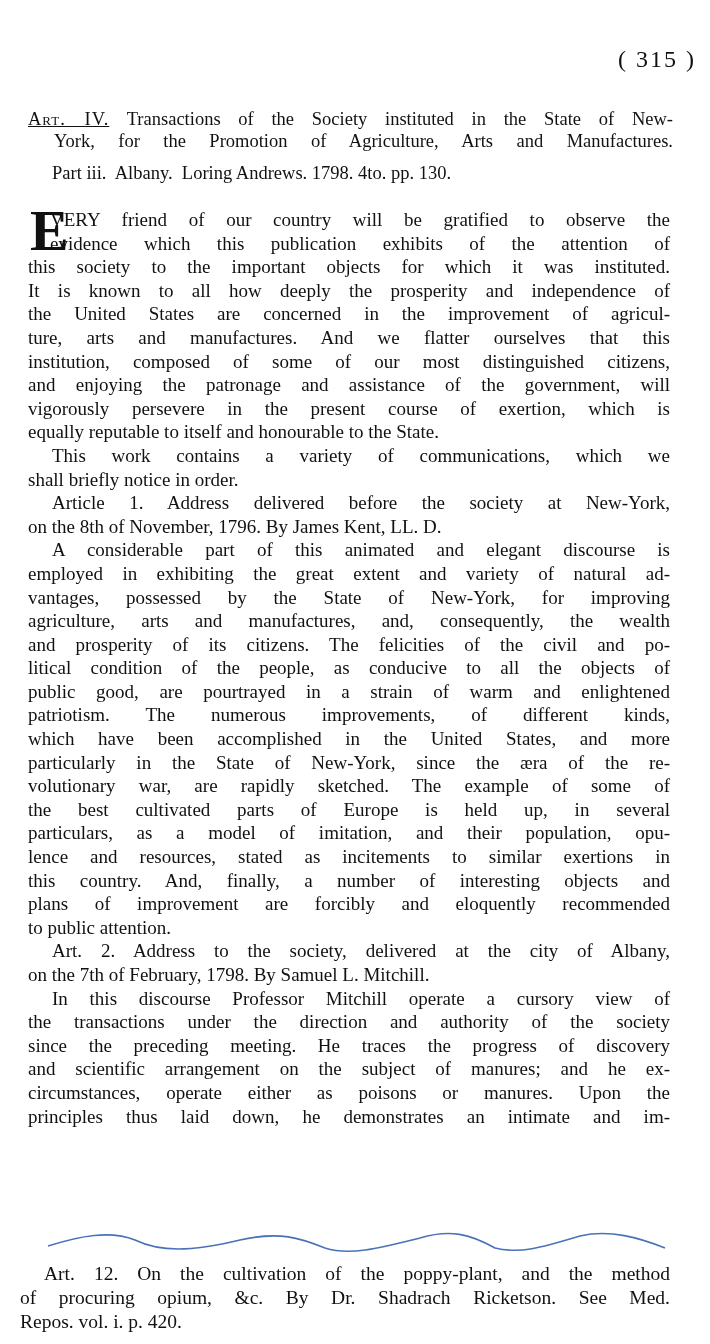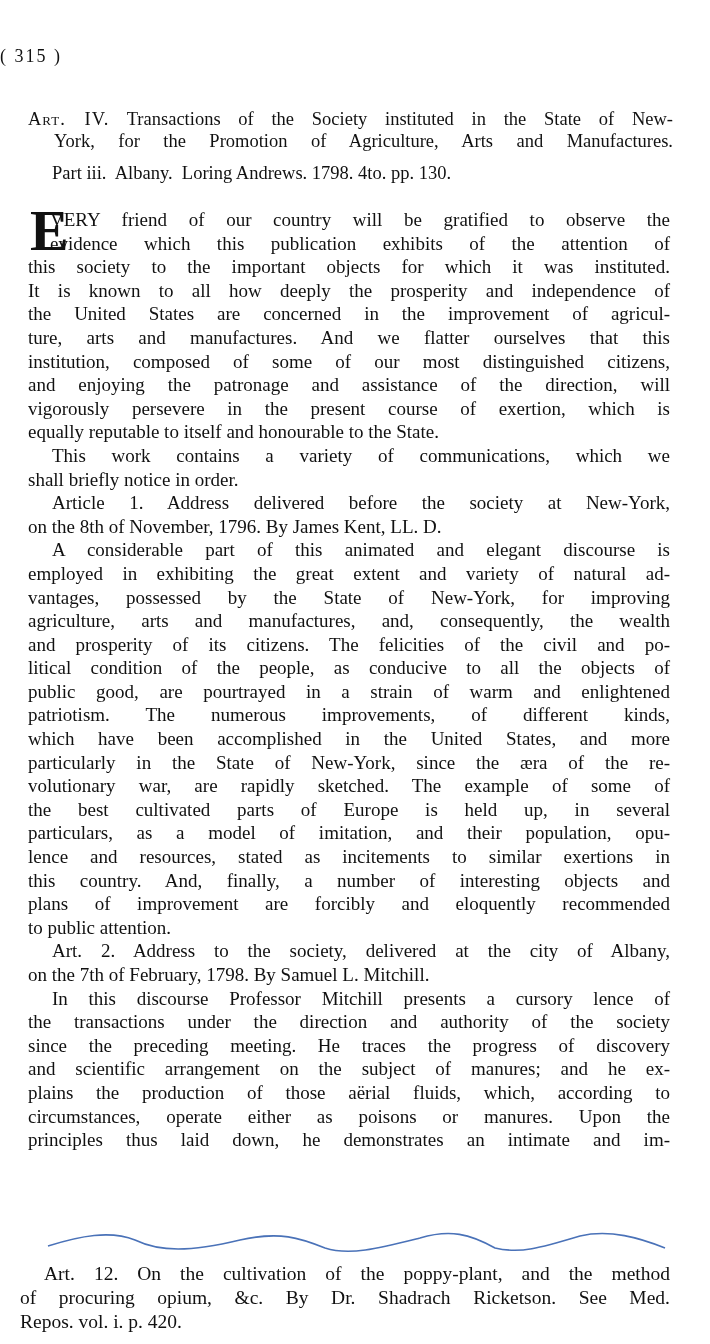--- a/index.html
+++ b/index.html
@@ -2,31 +2,31 @@
 <html><head>
   <meta charset="utf-8">
   <style>
     html, body { margin: 0; padding: 0; background: #ffffff; }
     body {
       width: 710px; height: 1344px; position: relative; overflow: hidden;
       font-family: "Liberation Serif", "DejaVu Serif", serif;
       color: #111;
     }
     .page-number {
-      position: absolute; top: 46px; left: 0; width: 696px; text-align: left;
-      font-size: 18px; letter-spacing: 2px;
+      position: absolute; top: 46px; left: 0; width: 696px; text-align: right;
+      font-size: 24px; letter-spacing: 2px;
     }
     .heading {
       position: absolute; top: 108px; left: 28px; width: 645px;
       font-size: 18.5px; line-height: 22px;
     }
     .heading .line { display: block; white-space: nowrap; text-align: justify; text-align-last: justify; }
     .heading .line.last { text-align-last: left; padding-left: 24px; margin-top: 10px; }
     .heading .line.indent { padding-left: 26px; }
-    .art-label { font-variant: small-caps; letter-spacing: 1px; }
+    .art-label { font-variant: small-caps; letter-spacing: 1px; text-decoration: underline; }
     .it { }
 
     .body-block {
       position: absolute; left: 28px; width: 642px;
       font-size: 19px; line-height: 23.6px;
     }
     .body-block .line {
       display: block; white-space: nowrap; text-align: justify; text-align-last: justify;
       height: 23.6px;
     }
@@ -56,21 +56,21 @@
 
 <div class="drop-cap">E</div>
 <div class="body-block" id="block1">
     <span class="line dc"><span>VERY friend of our country will be gratified to observe the</span></span>
     <span class="line dc"><span>evidence which this publication exhibits of the attention of</span></span>
     <span class="line"><span>this society to the important objects for which it was instituted.</span></span>
     <span class="line"><span>It is known to all how deeply the prosperity and independence of</span></span>
     <span class="line"><span>the United States are concerned in the improvement of agricul-</span></span>
     <span class="line"><span>ture, arts and manufactures. And we flatter ourselves that this</span></span>
     <span class="line"><span>institution, composed of some of our most distinguished citizens,</span></span>
-    <span class="line"><span>and enjoying the patronage and assistance of the direction, will</span></span>
+    <span class="line"><span>and enjoying the patronage and assistance of the government, will</span></span>
     <span class="line"><span>vigorously persevere in the present course of exertion, which is</span></span>
     <span class="line end"><span>equally reputable to itself and honourable to the State.</span></span>
     <span class="line ind"><span>This work contains a variety of communications, which we</span></span>
     <span class="line end"><span>shall briefly notice in order.</span></span>
     <span class="line ind"><span class="it">Article</span><span> 1. Address delivered before the society at New-York,</span></span>
     <span class="line end"><span>on the 8th of November, 1796. By James Kent, LL. D.</span></span>
     <span class="line ind"><span>A considerable part of this animated and elegant discourse is</span></span>
     <span class="line"><span>employed in exhibiting the great extent and variety of natural ad-</span></span>
     <span class="line"><span>vantages, possessed by the State of New-York, for improving</span></span>
     <span class="line"><span>agriculture, arts and manufactures, and, consequently, the wealth</span></span>
@@ -82,25 +82,24 @@
     <span class="line"><span>particularly in the State of New-York, since the æra of the re-</span></span>
     <span class="line"><span>volutionary war, are rapidly sketched. The example of some of</span></span>
     <span class="line"><span>the best cultivated parts of Europe is held up, in several</span></span>
     <span class="line"><span>particulars, as a model of imitation, and their population, opu-</span></span>
     <span class="line"><span>lence and resources, stated as incitements to similar exertions in</span></span>
     <span class="line"><span>this country. And, finally, a number of interesting objects and</span></span>
     <span class="line"><span>plans of improvement are forcibly and eloquently recommended</span></span>
     <span class="line end"><span>to public attention.</span></span>
     <span class="line ind"><span class="it">Art.</span><span> 2. Address to the society, delivered at the city of Albany,</span></span>
     <span class="line end"><span>on the 7th of February, 1798. By Samuel L. Mitchill.</span></span>
-    <span class="line ind"><span>In this discourse Professor Mitchill presents a cursory lence of</span></span>
+    <span class="line ind"><span>In this discourse Professor Mitchill operate a cursory view of</span></span>
     <span class="line"><span>the transactions under the direction and authority of the society</span></span>
     <span class="line"><span>since the preceding meeting. He traces the progress of discovery</span></span>
     <span class="line"><span>and scientific arrangement on the subject of manures; and he ex-</span></span>
-    <span class="line"><span>plains the production of those aërial fluids, which, according to</span></span>
     <span class="line"><span>circumstances, operate either as poisons or manures. Upon the</span></span>
     <span class="line"><span>principles thus laid down, he demonstrates an intimate and im-</span></span>
   </div>
 
 <svg class="wave" width="630" height="30" viewBox="0 0 630 30">
   <path id="wave-path" fill="none" stroke-width="1.6" d="M8,20 C40,10 70,4 95,14 C120,26 150,26 200,14 C240,5 260,12 285,22 C310,30 340,22 380,12 C410,3 430,8 455,22 C480,28 500,22 540,10 C570,3 600,12 625,22" stroke="#4a72b8"></path>
 </svg>
 
 <div class="body-block" id="block3">
     <span class="line ind"><span class="it">Art.</span><span> 12. On the cultivation of the poppy-plant, and the method</span></span>

